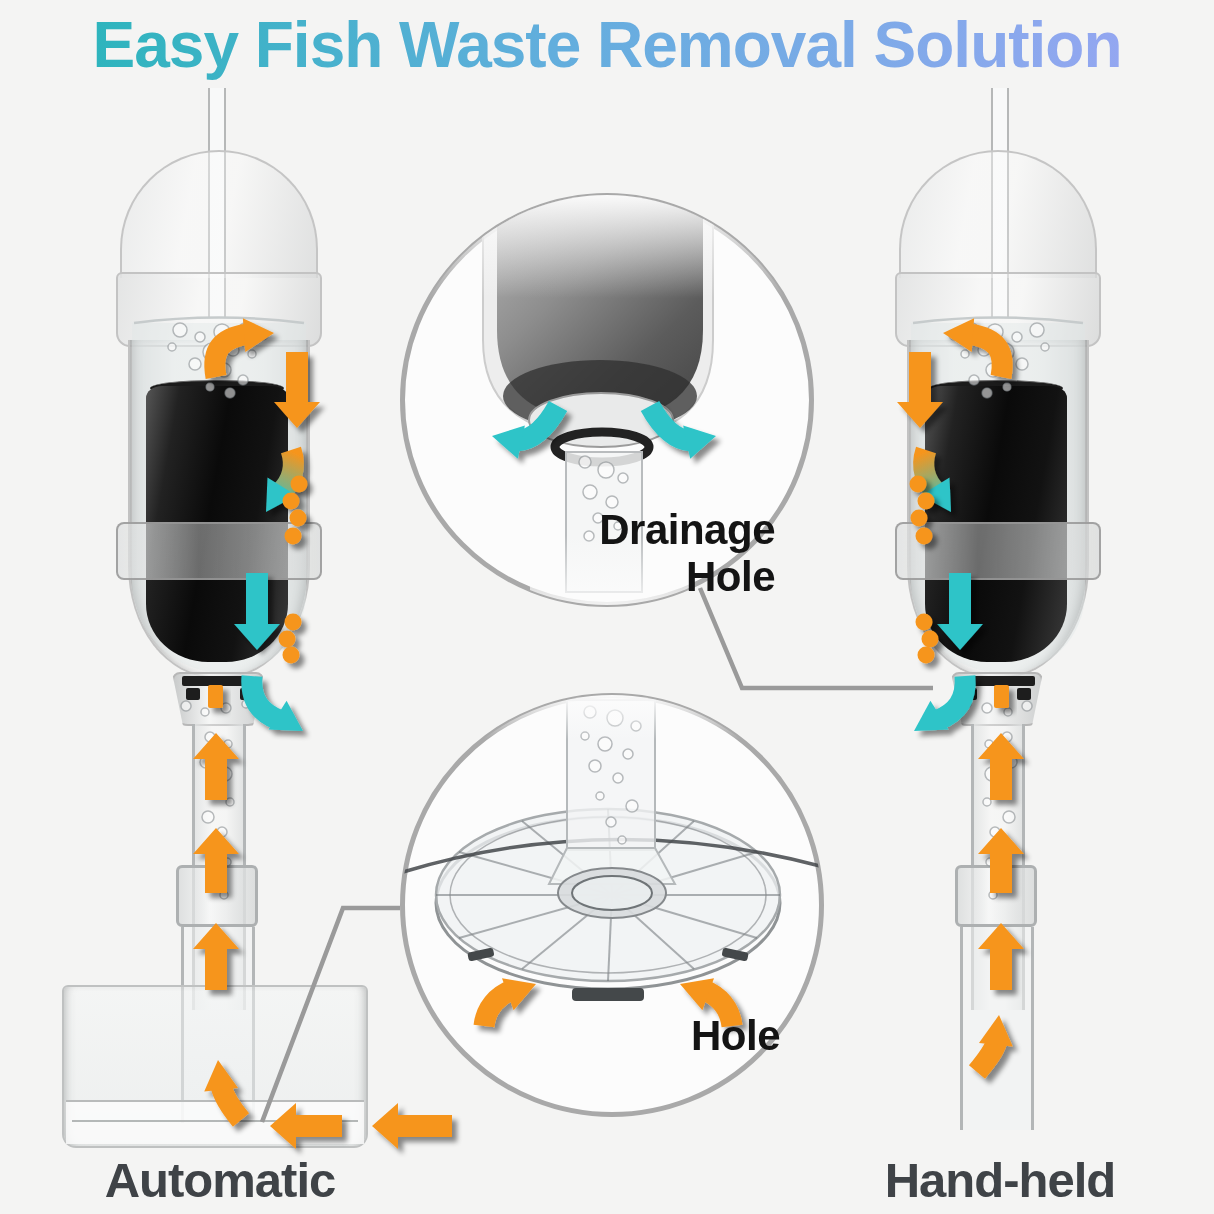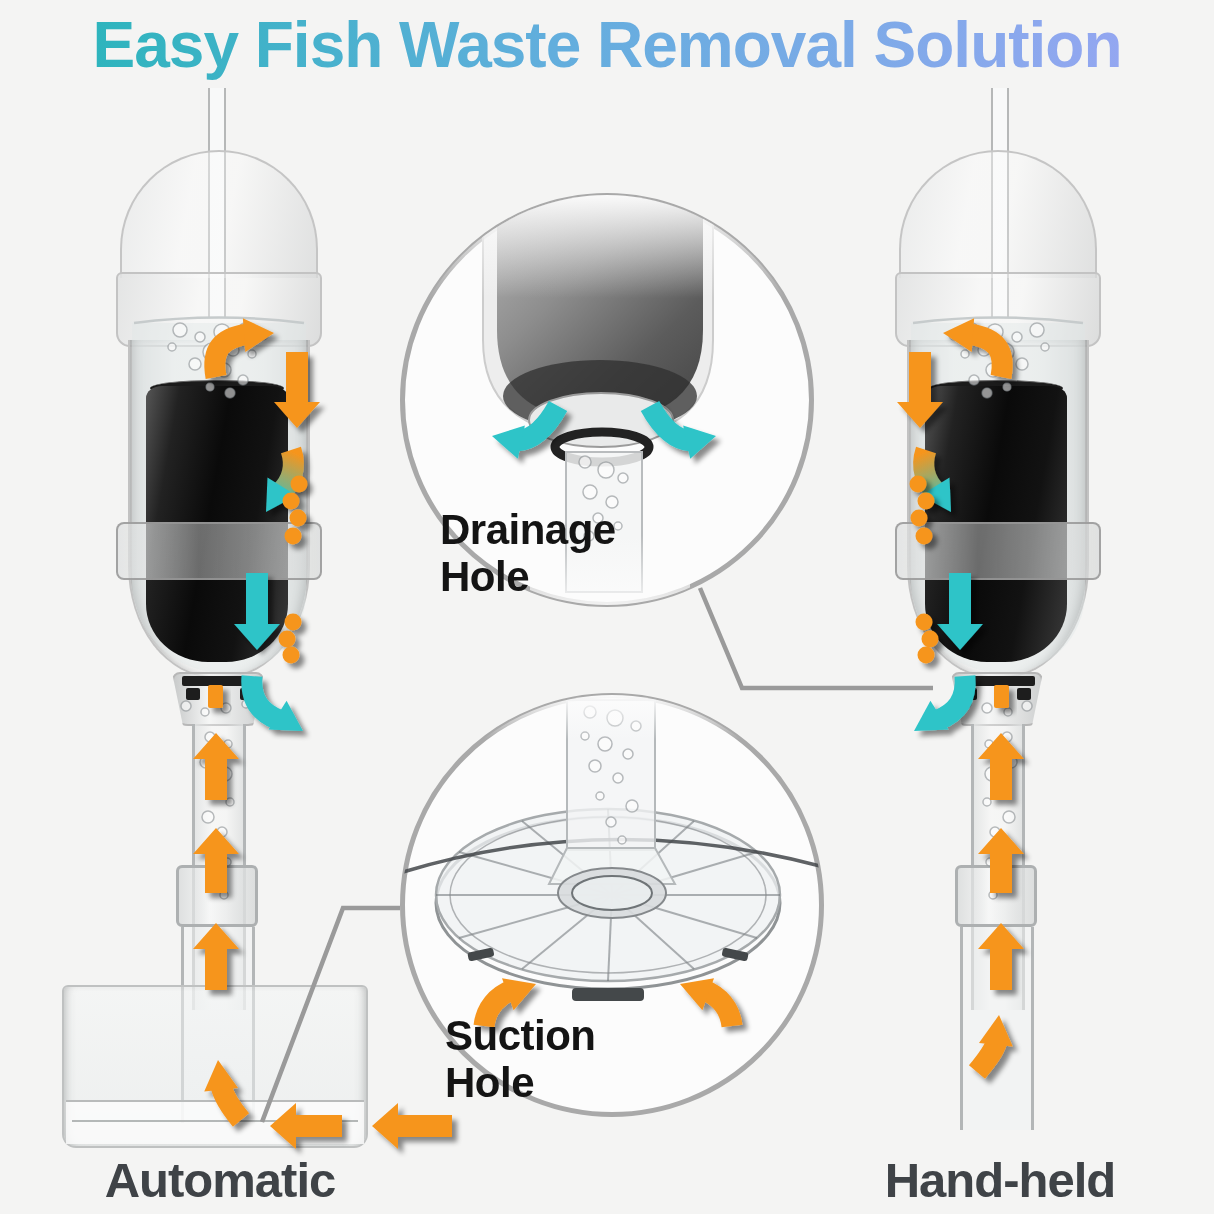--- a/index.html
+++ b/index.html
@@ -69,21 +69,21 @@
   
   .circle{position:absolute;border-radius:50%;border:5px solid var(--circleRing);background:#fcfcfc;z-index:2;}
   #circle-drainage{left:400px;top:193px;width:414px;height:414px;}
   #circle-suction{left:400px;top:693px;width:424px;height:424px;}
 
   .overlay{position:absolute;left:0;top:0;z-index:5;pointer-events:none;}
 
   
   .title-svg{position:absolute;left:0;top:0;width:1214px;height:100px;z-index:4;}
   .title-svg text{font-family:"Liberation Sans",sans-serif;font-weight:bold;font-size:64px;letter-spacing:-1px;}
-  .circle-label{position:absolute;width:335px;text-align:left;z-index:6;
+  .circle-label{position:absolute;width:335px;text-align:right;z-index:6;
     font-weight:bold;font-size:42px;line-height:47px;letter-spacing:-0.5px;color:var(--labelText);}
   #label-drainage{left:440px;top:506px;}
   #label-suction{left:445px;top:1012px;}
   .mode-label{position:absolute;width:364px;top:1152px;text-align:center;z-index:6;
     font-weight:bold;font-size:49px;letter-spacing:-1px;color:var(--modeText);}
   #label-automatic{left:38px;}
   #label-handheld{left:818px;}
 
   .fo{fill:var(--orange);} .ft{fill:var(--teal);}
   .so{stroke:var(--orange);} .st{stroke:var(--teal);}
@@ -411,19 +411,18 @@
       <path class="band so" d="M977,1072 C987,1060 994,1051 997,1041"></path>
       <polygon class="fo" points="0,0 -30,-17 -30,17" transform="translate(999,1015) rotate(-84)"></polygon>
     </g>
   </svg>
 
   <div class="circle-label" id="label-drainage">
     <div>Drainage</div>
     <div>Hole</div>
   </div>
   <div class="circle-label" id="label-suction">
-    <div>Suction</div>
     <div>Hole</div>
   </div>
   <div class="mode-label" id="label-automatic">Automatic Mode</div>
   <div class="mode-label" id="label-handheld">Hand-held Mode</div>
 
 </div>
 
 </body></html>

